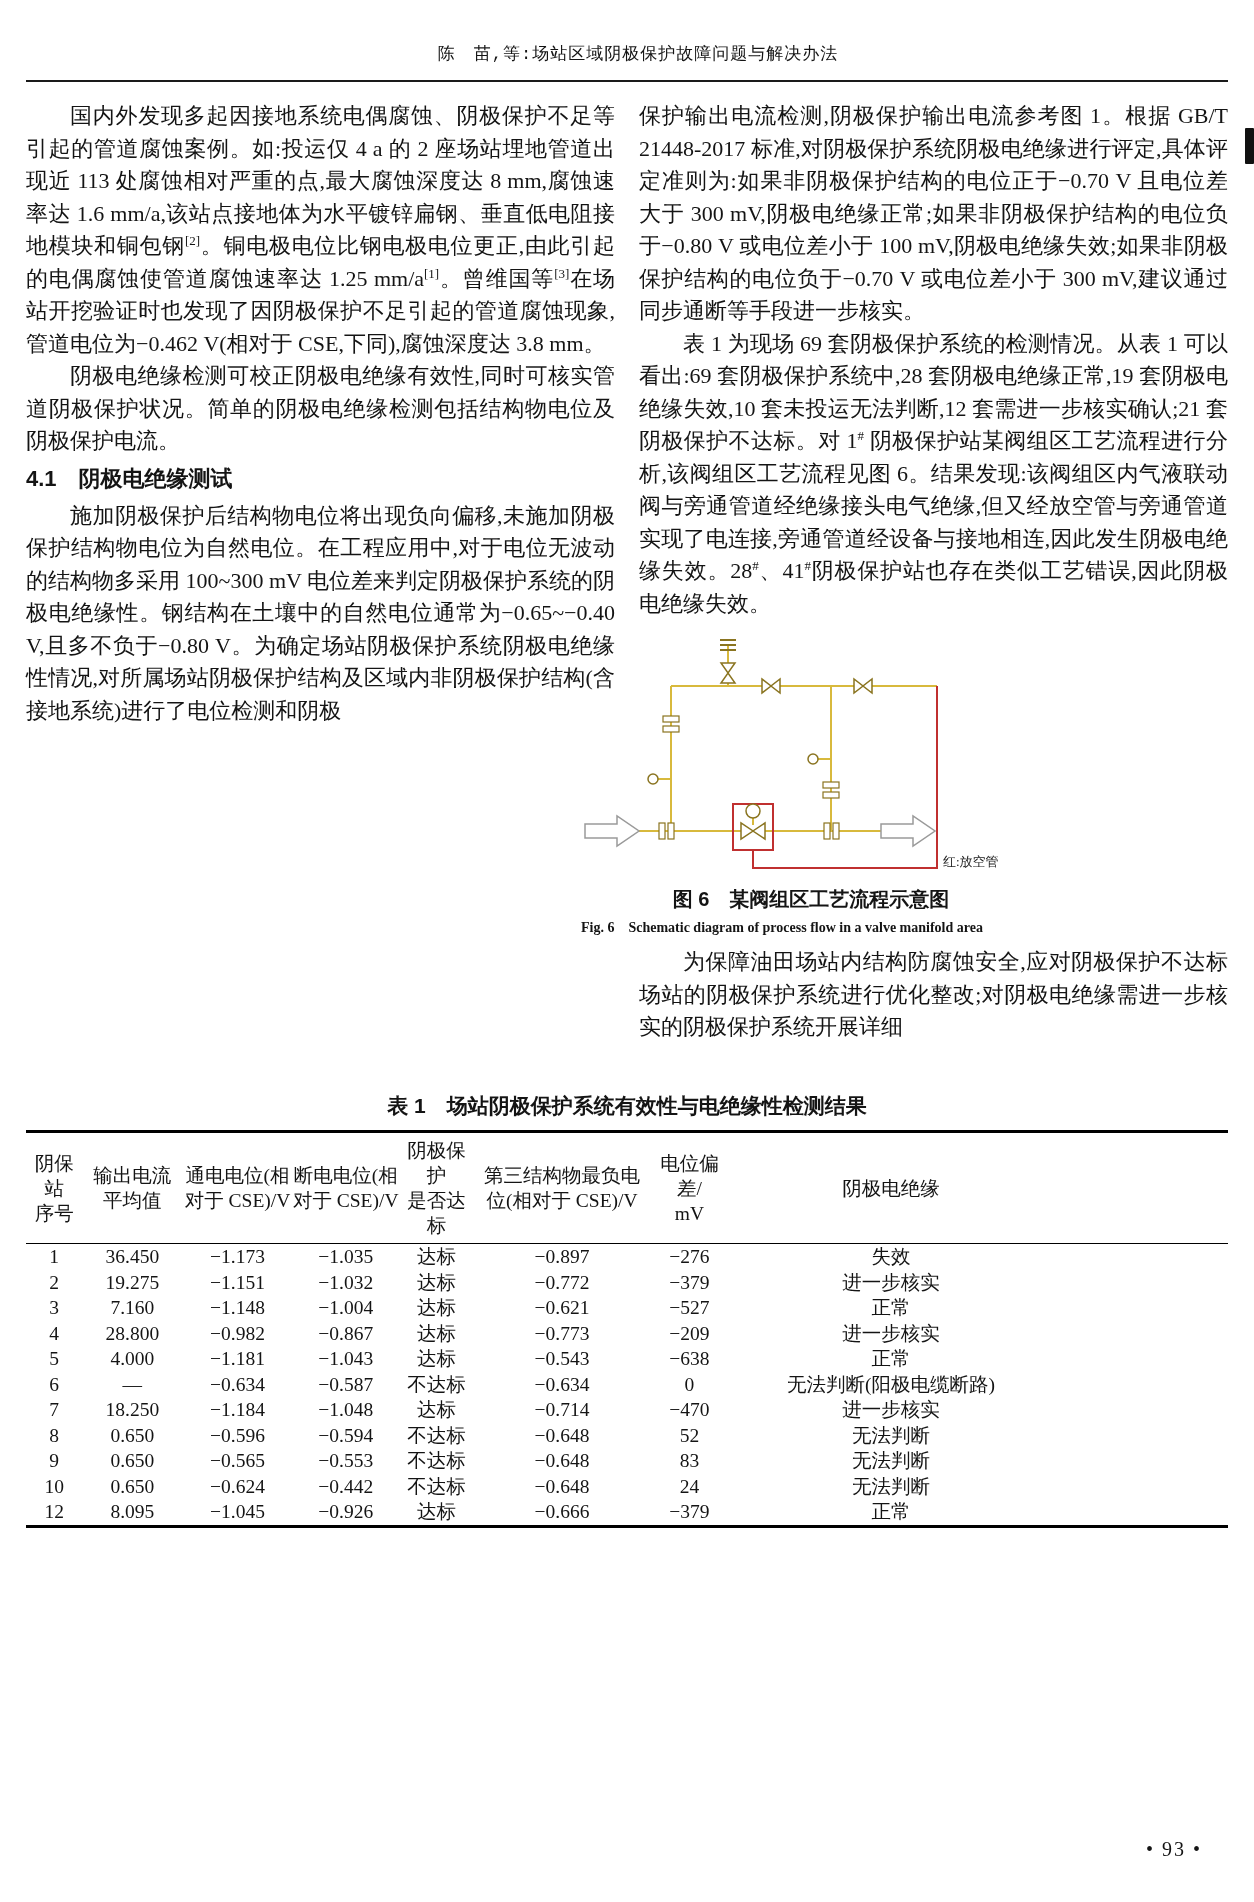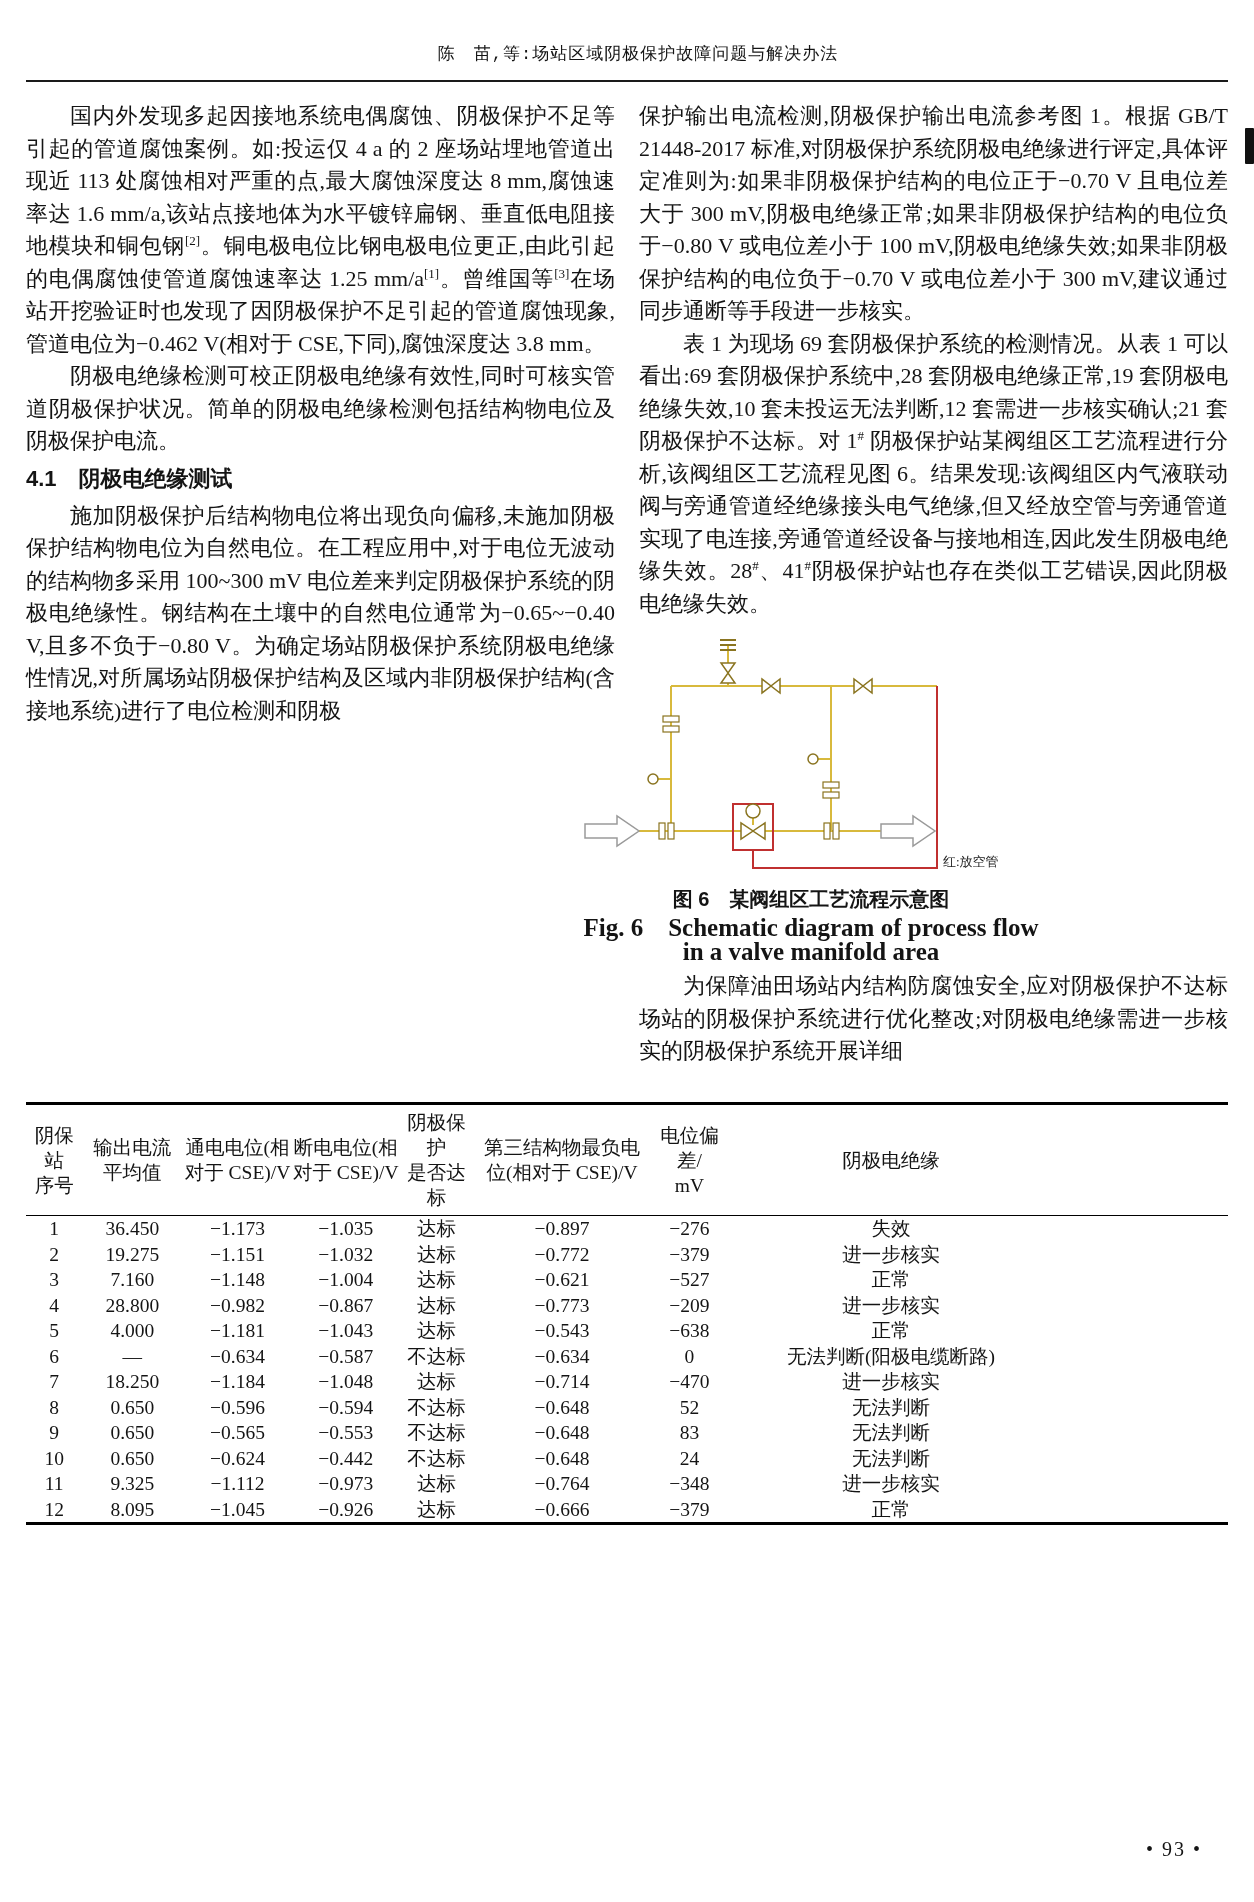--- a/index.html
+++ b/index.html
@@ -43,22 +43,22 @@
   .red-label {
     position:absolute; left:362px; top:183px;
     font-size:13px; color:#222; white-space:nowrap;margin-top:27px;
   }
   .fig-cap-zh {
     text-align:center; margin-top:8px;
     font-family:"Liberation Sans","DejaVu Sans",sans-serif;
     font-weight:bold; font-size:20px; line-height:26px;
   }
   .fig-cap-en {
-    text-align:center; margin-top:4px;
-    font-weight:bold; font-size:25px; line-height:24px;
+    margin-top:4px;
+    font-weight:bold; font-size:14px; line-height:24px;
   }
   
   .table-block { position:absolute; top:1092px; left:26px; width:1202px; }
   .tab-title-zh {
     text-align:center;
     font-family:"Liberation Sans","DejaVu Sans",sans-serif;
     font-weight:bold; font-size:21px; line-height:28px;
   }
   .tab-title-en {
     text-align:center; font-weight:bold; font-size:20px; line-height:28px; margin-top:2px;
@@ -156,20 +156,21 @@
         <div class="fig-cap-en">Fig. 6　Schematic diagram of process flow in a valve manifold area</div>
       </figcaption>
     </figure>
 
     <p class="body-p indent">为保障油田场站内结构防腐蚀安全,应对阴极保护不达标场站的阴极保护系统进行优化整改;对阴极电绝缘需进一步核实的阴极保护系统开展详细</p>
   </section>
 
 </main>
 
 <section class="table-block">
+  <div class="tab-title-zh">表 1　场站阴极保护系统有效性与电绝缘性检测结果</div>
   <table>
     <colgroup>
       <col style="width:4.7%">
       <col style="width:8.3%">
       <col style="width:9.2%">
       <col style="width:8.8%">
       <col style="width:6.3%">
       <col style="width:14.6%">
       <col style="width:6.6%">
       <col class="c8-pad" style="width:41.5%">
@@ -304,30 +305,20 @@
           <td>10</td>
           <td>0.650</td>
           <td>−0.624</td>
           <td>−0.442</td>
           <td>不达标</td>
           <td>−0.648</td>
           <td>24</td>
           <td>无法判断</td>
         </tr>
         <tr>
-          <td>11</td>
-          <td>9.325</td>
-          <td>−1.112</td>
-          <td>−0.973</td>
-          <td>达标</td>
-          <td>−0.764</td>
-          <td>−348</td>
-          <td>进一步核实</td>
-        </tr>
-        <tr>
           <td>12</td>
           <td>8.095</td>
           <td>−1.045</td>
           <td>−0.926</td>
           <td>达标</td>
           <td>−0.666</td>
           <td>−379</td>
           <td>正常</td>
         </tr>
       </tbody>

